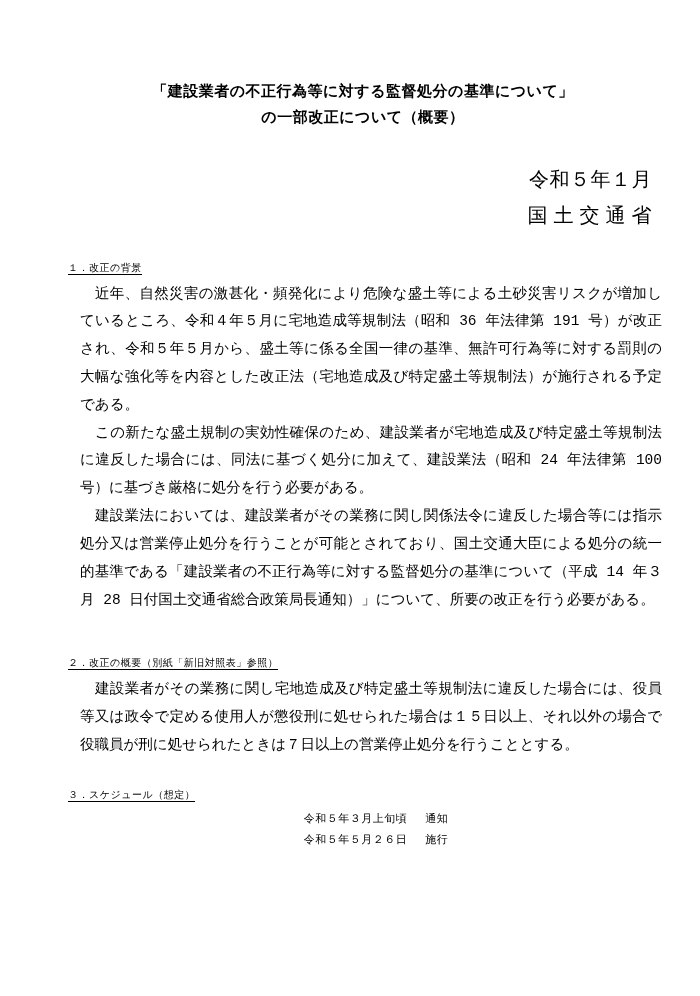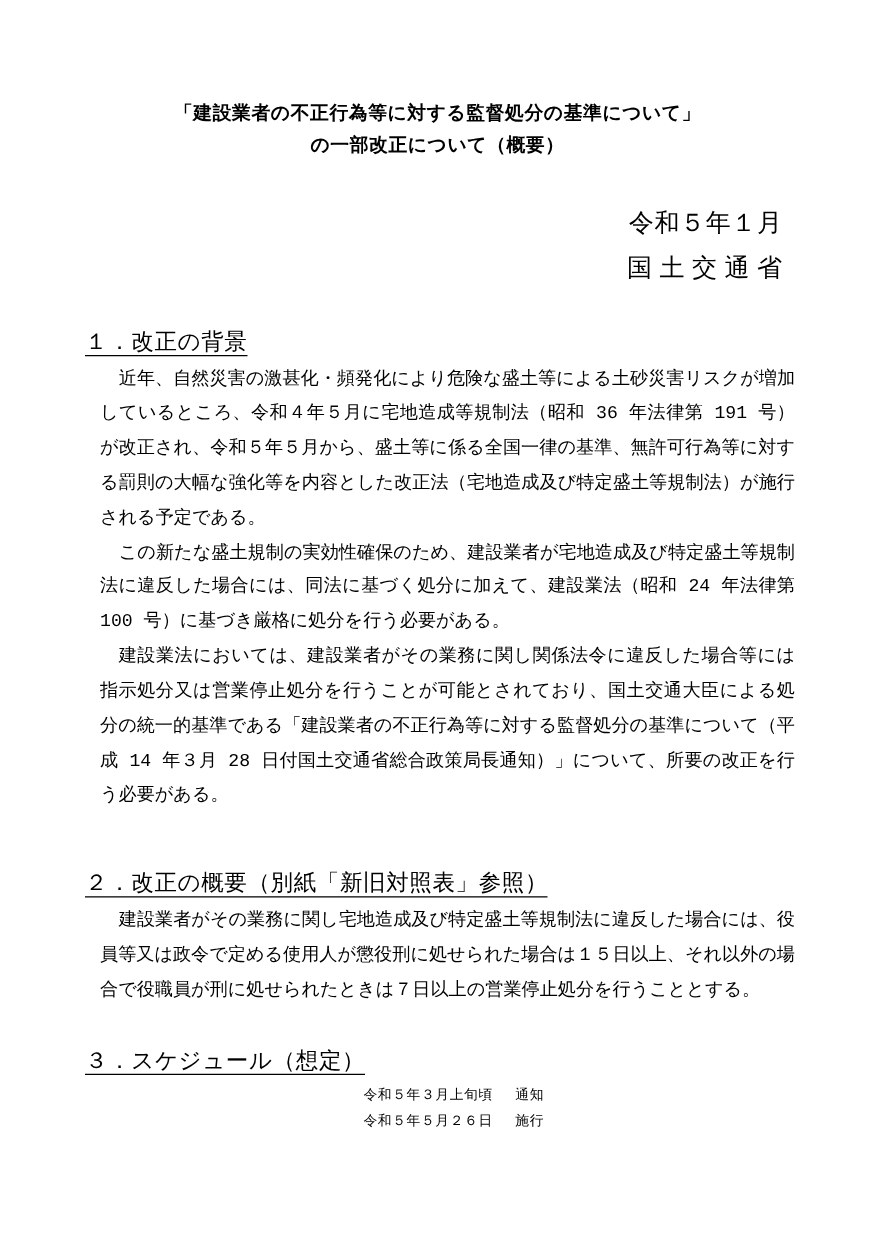--- a/index.html
+++ b/index.html
@@ -12,21 +12,21 @@
     height: 996px;
     font-family: "Liberation Serif", "DejaVu Serif", serif;
     color: #000000;
     position: relative;
     overflow: hidden;
   }
   .page {
     width: 700px;
     height: 996px;
     box-sizing: border-box;
-    padding: 72px 62px 40px 62px;
+    padding: 72px 36px 40px 62px;
     position: relative;
   }
   .title-block {
     text-align: center;
     font-weight: bold;
     font-size: 15px;
     line-height: 1.75;
     letter-spacing: 0.5px;
     margin-top: 6px;
   }
@@ -44,21 +44,21 @@
   .date-line {
     display: block;
     letter-spacing: 0.5px;
   }
   .section {
     margin-top: 28px;
   }
   .section.s2 { margin-top: 42px; }
   .section.s3 { }
   .section-heading {
-    font-size: 18px;
+    font-size: 10px;
     font-weight: normal;
     letter-spacing: 0.5px;
     padding-left: 6px;
     margin-bottom: 6px;
   }
   .section-heading .underline {
     border-bottom: 1px solid #000;
     padding-bottom: 1px;
   }
   .para {

